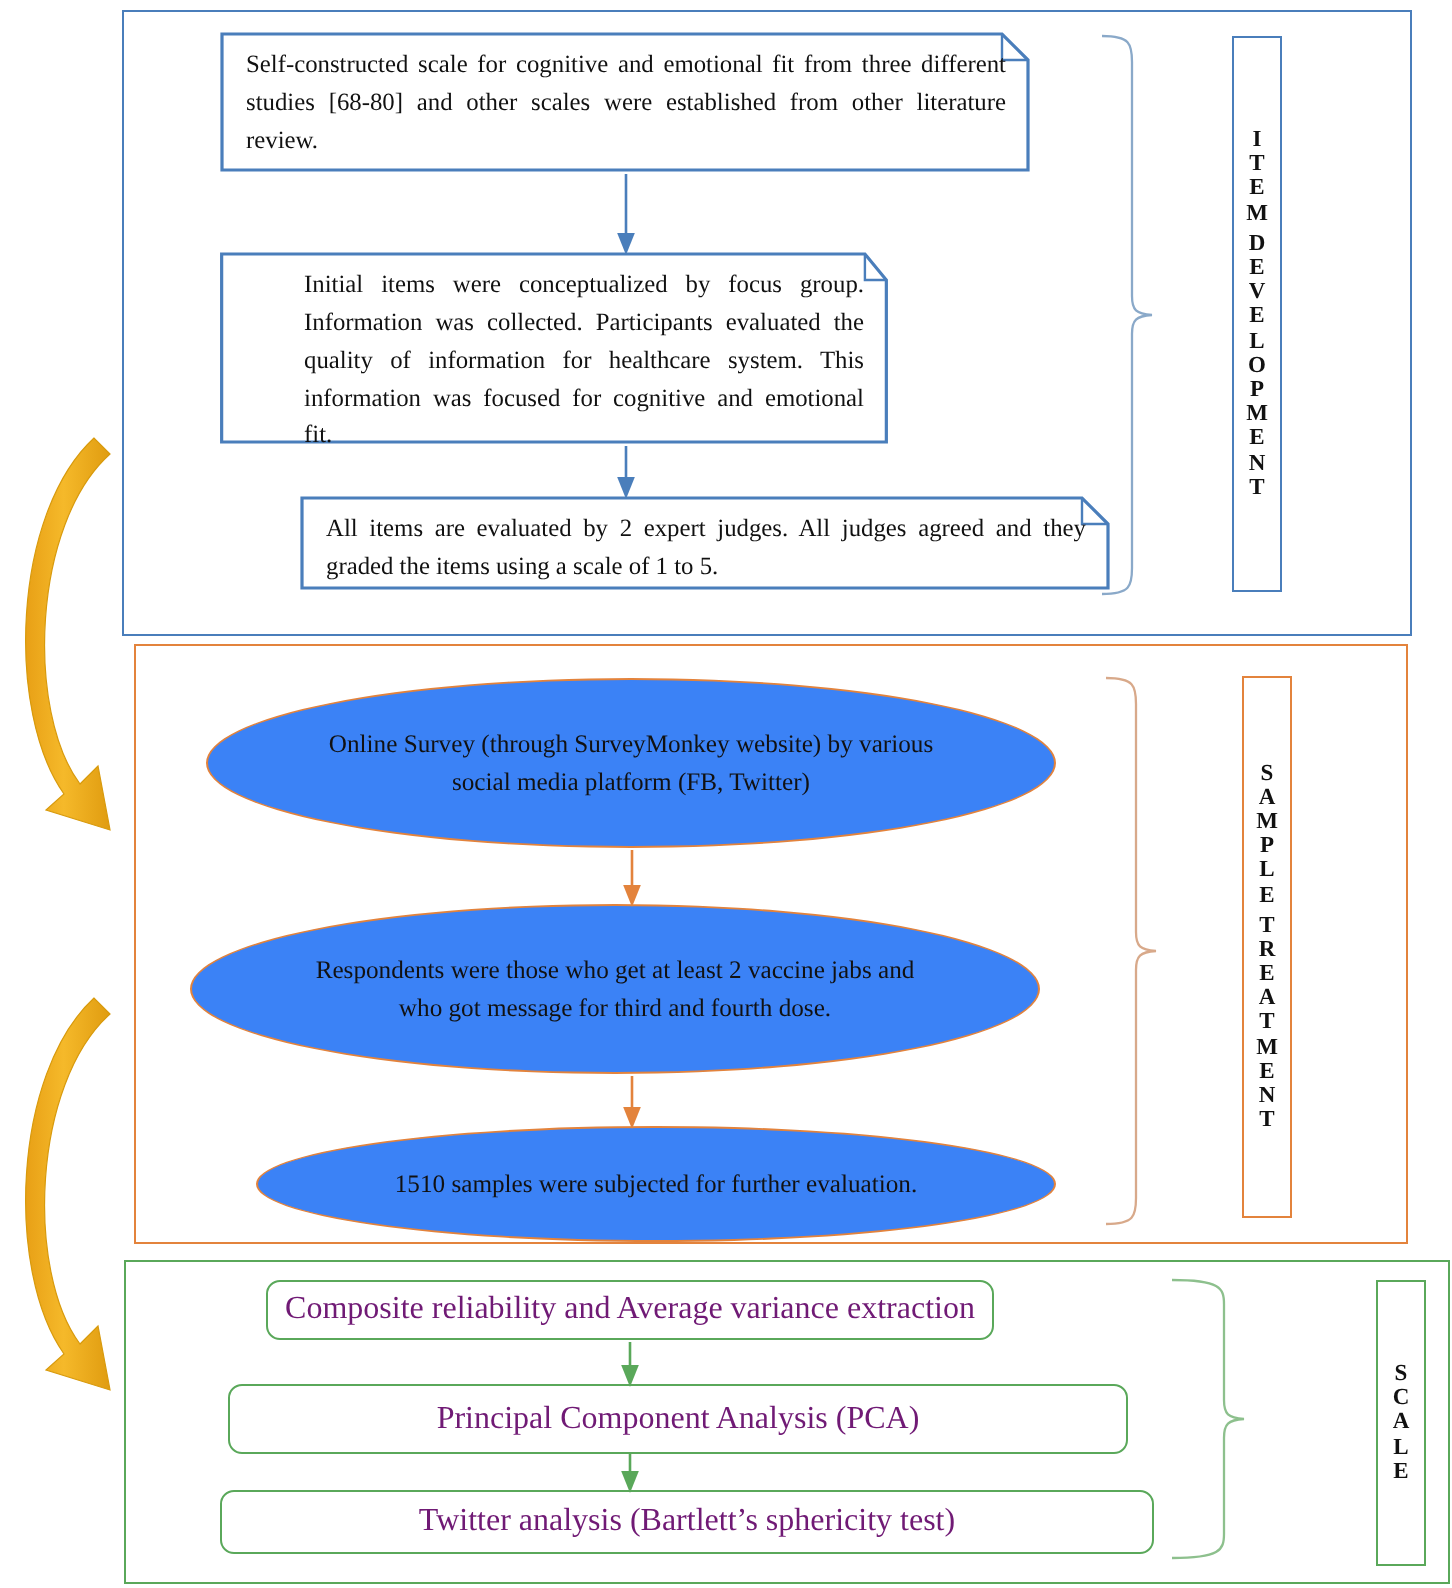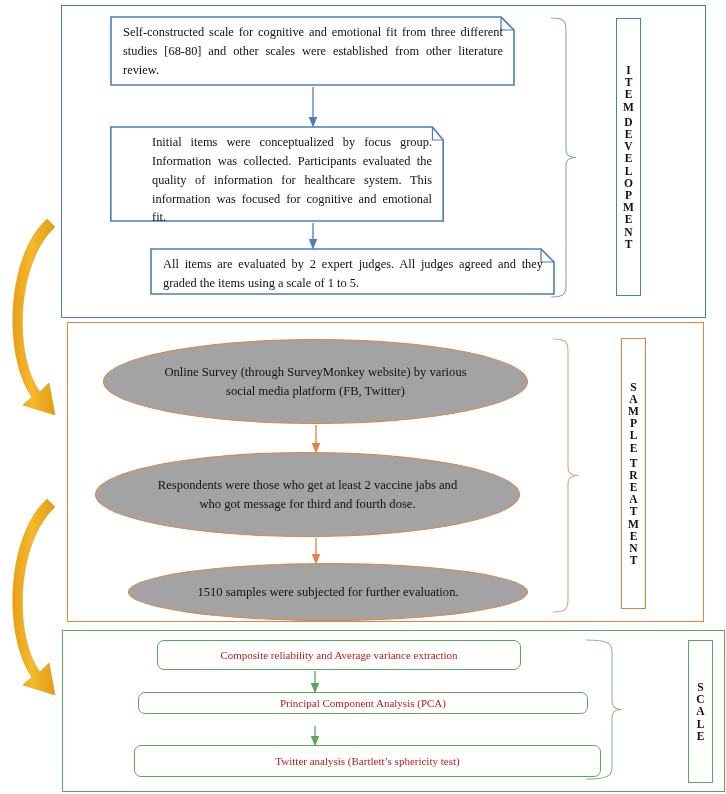--- a/index.html
+++ b/index.html
@@ -60,21 +60,21 @@
   #box-1 { left: 110px; top: 16px;  width: 405px; height: 70px; }
   #box-2 { left: 110px; top: 126px; width: 334px; height: 96px; padding-left: 42px; }
   #box-3 { left: 110px; top: 248px; width: 405px; height: 47px; margin-left: 40px; }
 
   
   .ellipse {
     position: absolute;
     box-sizing: border-box;
     border: 1.4px solid #e3833c;
     border-radius: 50%;
-    background: #a3a3a3;
+    background: #3b82f6;
     display: flex;
     align-items: center;
     justify-content: center;
     text-align: center;
     font-size: 12.6px;
     line-height: 1.5;
     color: #111;
   }
   .ellipse > .txt { padding: 0 58px; }
 
@@ -87,26 +87,25 @@
   .round-box {
     position: absolute;
     box-sizing: border-box;
     border: 1.4px solid #5aa85a;
     border-radius: 7px;
     background: #ffffff;
     display: flex;
     align-items: center;
     justify-content: center;
     text-align: center;
-    font-size: 11px;
-    color: #b91c1c;
-    margin-left: 24px;
+    font-size: 16px;
+    color: #701a75;
   }
   #rb-1 { left: 133px; top: 640px; width: 364px; height: 30px; }
-  #rb-2 { left: 114px; top: 692px; width: 450px; height: 22px; }
+  #rb-2 { left: 114px; top: 692px; width: 450px; height: 35px; }
   #rb-3 { left: 110px; top: 745px; width: 467px; height: 32px; }
 
   
   .vlabel {
     position: absolute;
     box-sizing: border-box;
     background: #ffffff;
     display: flex;
     flex-direction: column;
     align-items: center;

